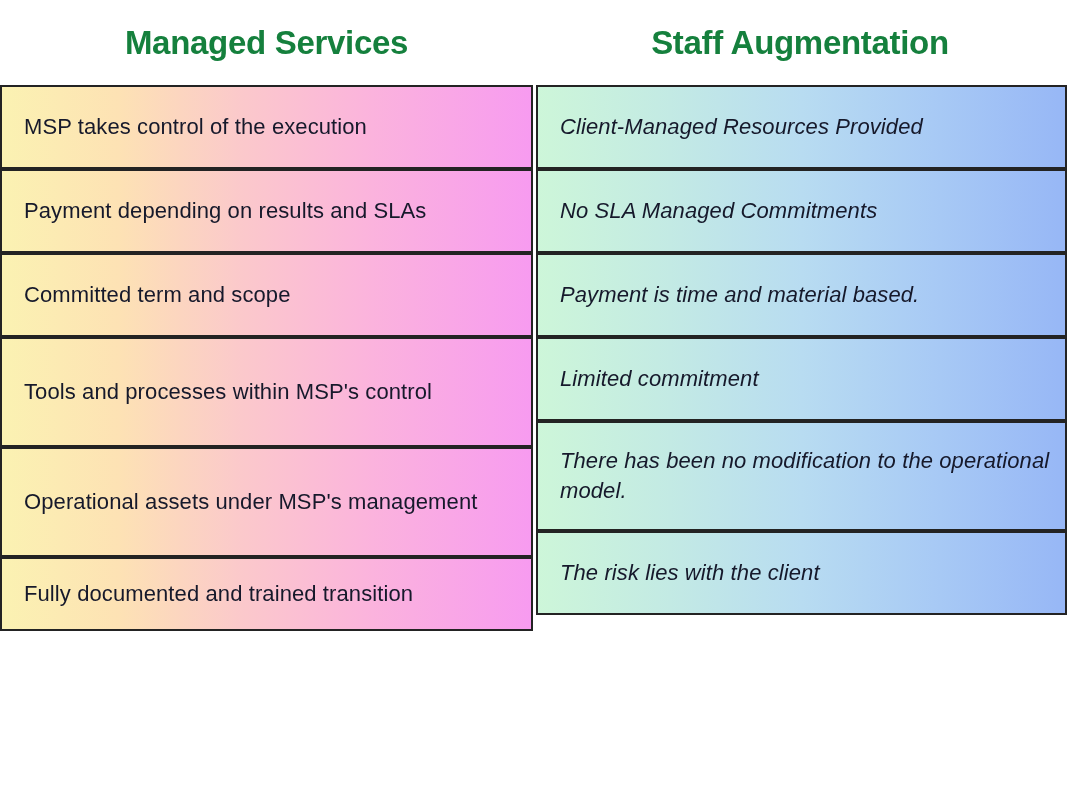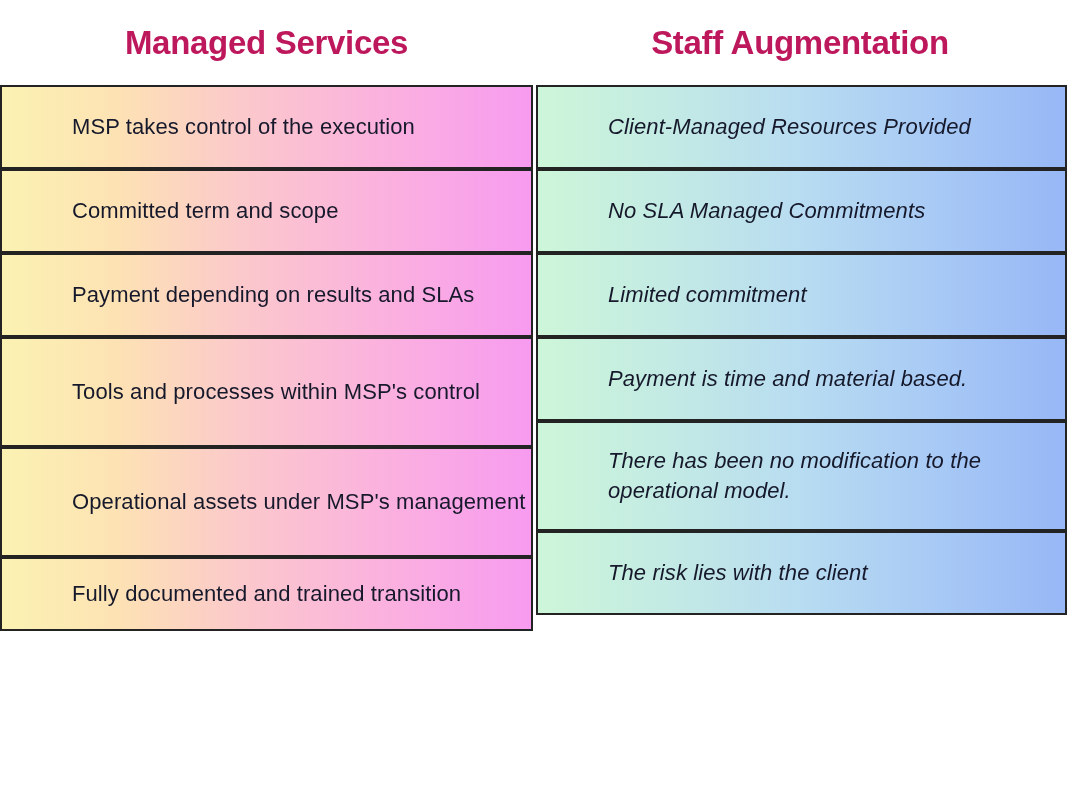--- a/index.html
+++ b/index.html
@@ -30,21 +30,21 @@
     height: 85px;
     align-items: center;
   }
   .header-cell {
     flex: 0 0 533px;
     width: 533px;
     text-align: center;
     font-size: 33px;
     font-weight: bold;
     letter-spacing: -0.3px;
-    color: #be185d;
+    color: #15803d;
     line-height: 85px;
     white-space: nowrap;
   }
   .header-cell.right-header {
     flex: 0 0 534px;
     width: 534px;
   }
 
   
   .tables-row {
@@ -99,21 +99,20 @@
   }
 
   
   .r-single { height: 84px; }
   .r-double { height: 110px; }
   .r-last   { height: 74px; }
 
   .cell-text {
     display: block;
     white-space: pre-wrap;
-    margin-left: 48px;
   }
 </style>
 </head>
 <body>
 
 <div class="comparison-wrap">
 
   <div class="headers-row">
     <div class="header-cell left-header">Managed Services</div>
     <div class="header-cell right-header">Staff Augmentation</div>
@@ -123,26 +122,26 @@
 
     <table class="col-table left-table">
       <tbody>
         <tr>
           <td class="r-single">
             <span class="cell-text">MSP takes control of the execution</span>
           </td>
         </tr>
         <tr>
           <td class="r-single">
-            <span class="cell-text">Committed term and scope</span>
+            <span class="cell-text">Payment depending on results and SLAs</span>
           </td>
         </tr>
         <tr>
           <td class="r-single">
-            <span class="cell-text">Payment depending on results and SLAs</span>
+            <span class="cell-text">Committed term and scope</span>
           </td>
         </tr>
         <tr>
           <td class="r-double">
             <span class="cell-text">Tools and processes within MSP's control</span>
           </td>
         </tr>
         <tr>
           <td class="r-double">
             <span class="cell-text">Operational assets under MSP's management</span>
@@ -163,26 +162,26 @@
             <span class="cell-text">Client-Managed Resources Provided</span>
           </td>
         </tr>
         <tr>
           <td class="r-single">
             <span class="cell-text">No SLA Managed Commitments</span>
           </td>
         </tr>
         <tr>
           <td class="r-single">
-            <span class="cell-text">Limited commitment</span>
+            <span class="cell-text">Payment is time and material based.</span>
           </td>
         </tr>
         <tr>
           <td class="r-single">
-            <span class="cell-text">Payment is time and material based.</span>
+            <span class="cell-text">Limited commitment</span>
           </td>
         </tr>
         <tr>
           <td class="r-double">
             <span class="cell-text">There has been no modification to the operational model.</span>
           </td>
         </tr>
         <tr>
           <td class="r-single">
             <span class="cell-text">The risk lies with the client</span>

